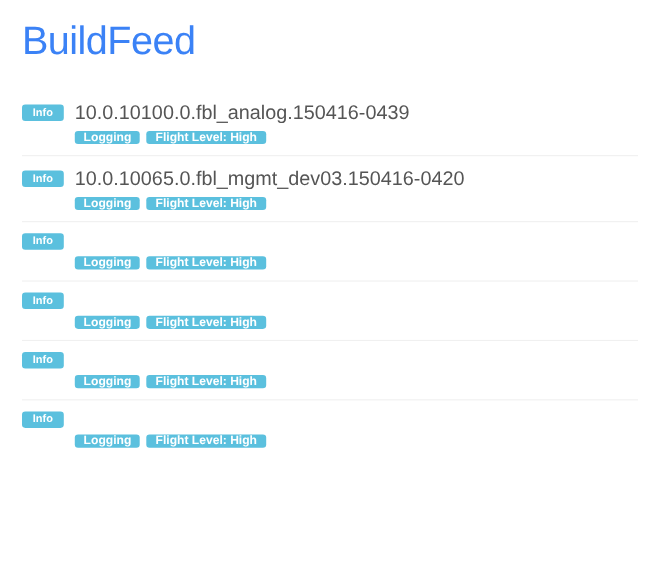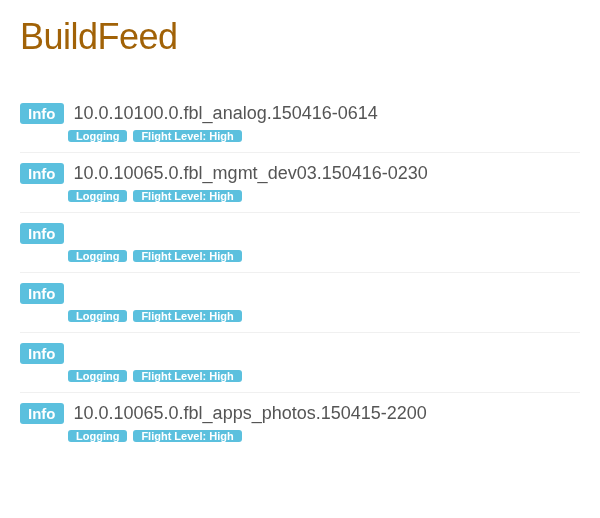--- a/index.html
+++ b/index.html
@@ -13,22 +13,22 @@
       background-color: #ffffff;
       color: #333;
       width: 600px;
       min-height: 518px;
       padding: 16px 20px;
     }
 
     .page-title {
       font-size: 36px;
       font-weight: 300;
-      color: #a16207;
-      margin-bottom: 35px;
+      color: #3b82f6;
+      margin-bottom: 24px;
       letter-spacing: -0.5px;
     }
 
     .build-list {
       display: flex;
       flex-direction: column;
       gap: 0;
     }
 
     .build-item {
@@ -43,21 +43,21 @@
     .build-item-row {
       display: flex;
       align-items: center;
       gap: 10px;
       margin-bottom: 6px;
     }
 
     .badge-info {
       background-color: #5bc0de;
       color: #fff;
-      font-size: 15px;
+      font-size: 10px;
       font-weight: 600;
       padding: 2px 8px;
       border-radius: 3px;
       display: inline-block;
       min-width: 38px;
       text-align: center;
       flex-shrink: 0;
     }
 
     .build-name {
@@ -85,31 +85,31 @@
   </style>
 </head>
 <body>
 
 <h1 class="page-title">BuildFeed</h1>
 
 <div class="build-list">
 <div class="build-item">
       <div class="build-item-row">
         <span class="badge-info">Info</span>
-        <span class="build-name">10.0.10100.0.fbl_analog.150416-0614</span>
+        <span class="build-name">10.0.10100.0.fbl_analog.150416-0439</span>
       </div>
       <div class="build-tags">
         <span class="tag">Logging</span>
         <span class="tag">Flight Level: High</span>
       </div>
     </div>
     <div class="build-item">
       <div class="build-item-row">
         <span class="badge-info">Info</span>
-        <span class="build-name">10.0.10065.0.fbl_mgmt_dev03.150416-0230</span>
+        <span class="build-name">10.0.10065.0.fbl_mgmt_dev03.150416-0420</span>
       </div>
       <div class="build-tags">
         <span class="tag">Logging</span>
         <span class="tag">Flight Level: High</span>
       </div>
     </div>
     <div class="build-item">
       <div class="build-item-row">
         <span class="badge-info">Info</span>
       </div>
@@ -132,20 +132,19 @@
         <span class="badge-info">Info</span>
       </div>
       <div class="build-tags">
         <span class="tag">Logging</span>
         <span class="tag">Flight Level: High</span>
       </div>
     </div>
     <div class="build-item">
       <div class="build-item-row">
         <span class="badge-info">Info</span>
-        <span class="build-name">10.0.10065.0.fbl_apps_photos.150415-2200</span>
       </div>
       <div class="build-tags">
         <span class="tag">Logging</span>
         <span class="tag">Flight Level: High</span>
       </div>
     </div>
   </div>
 
 </body></html>

